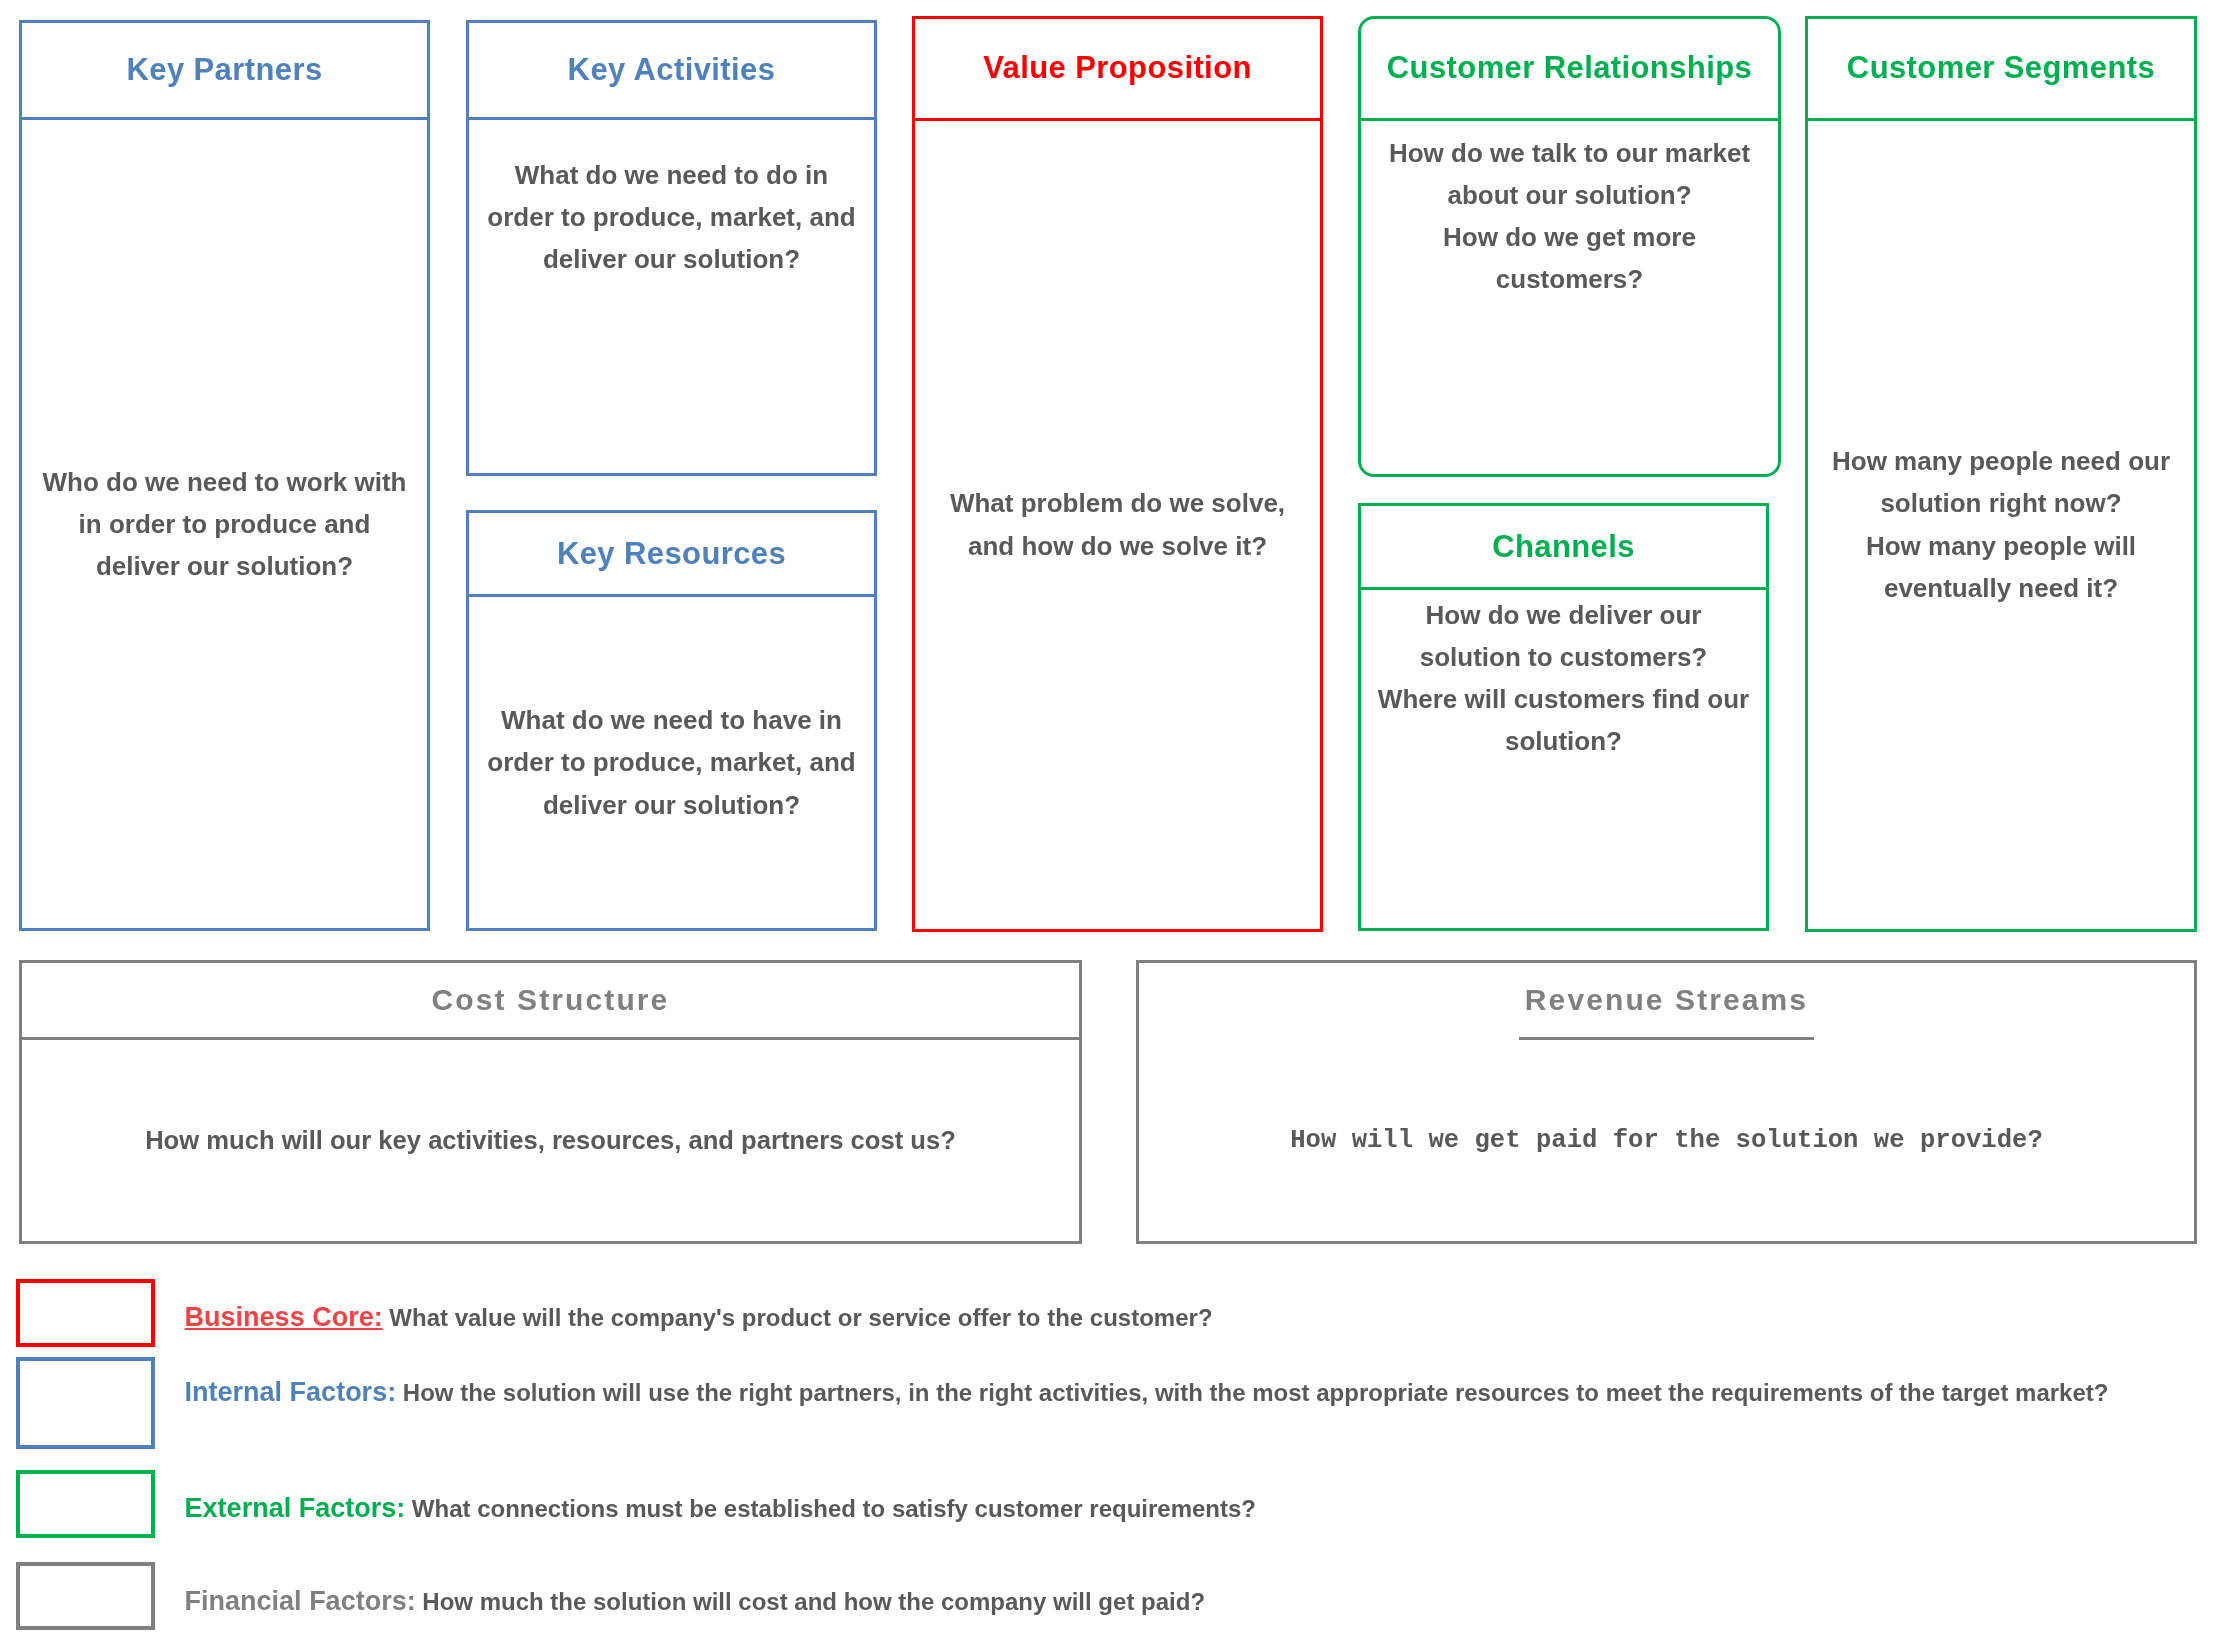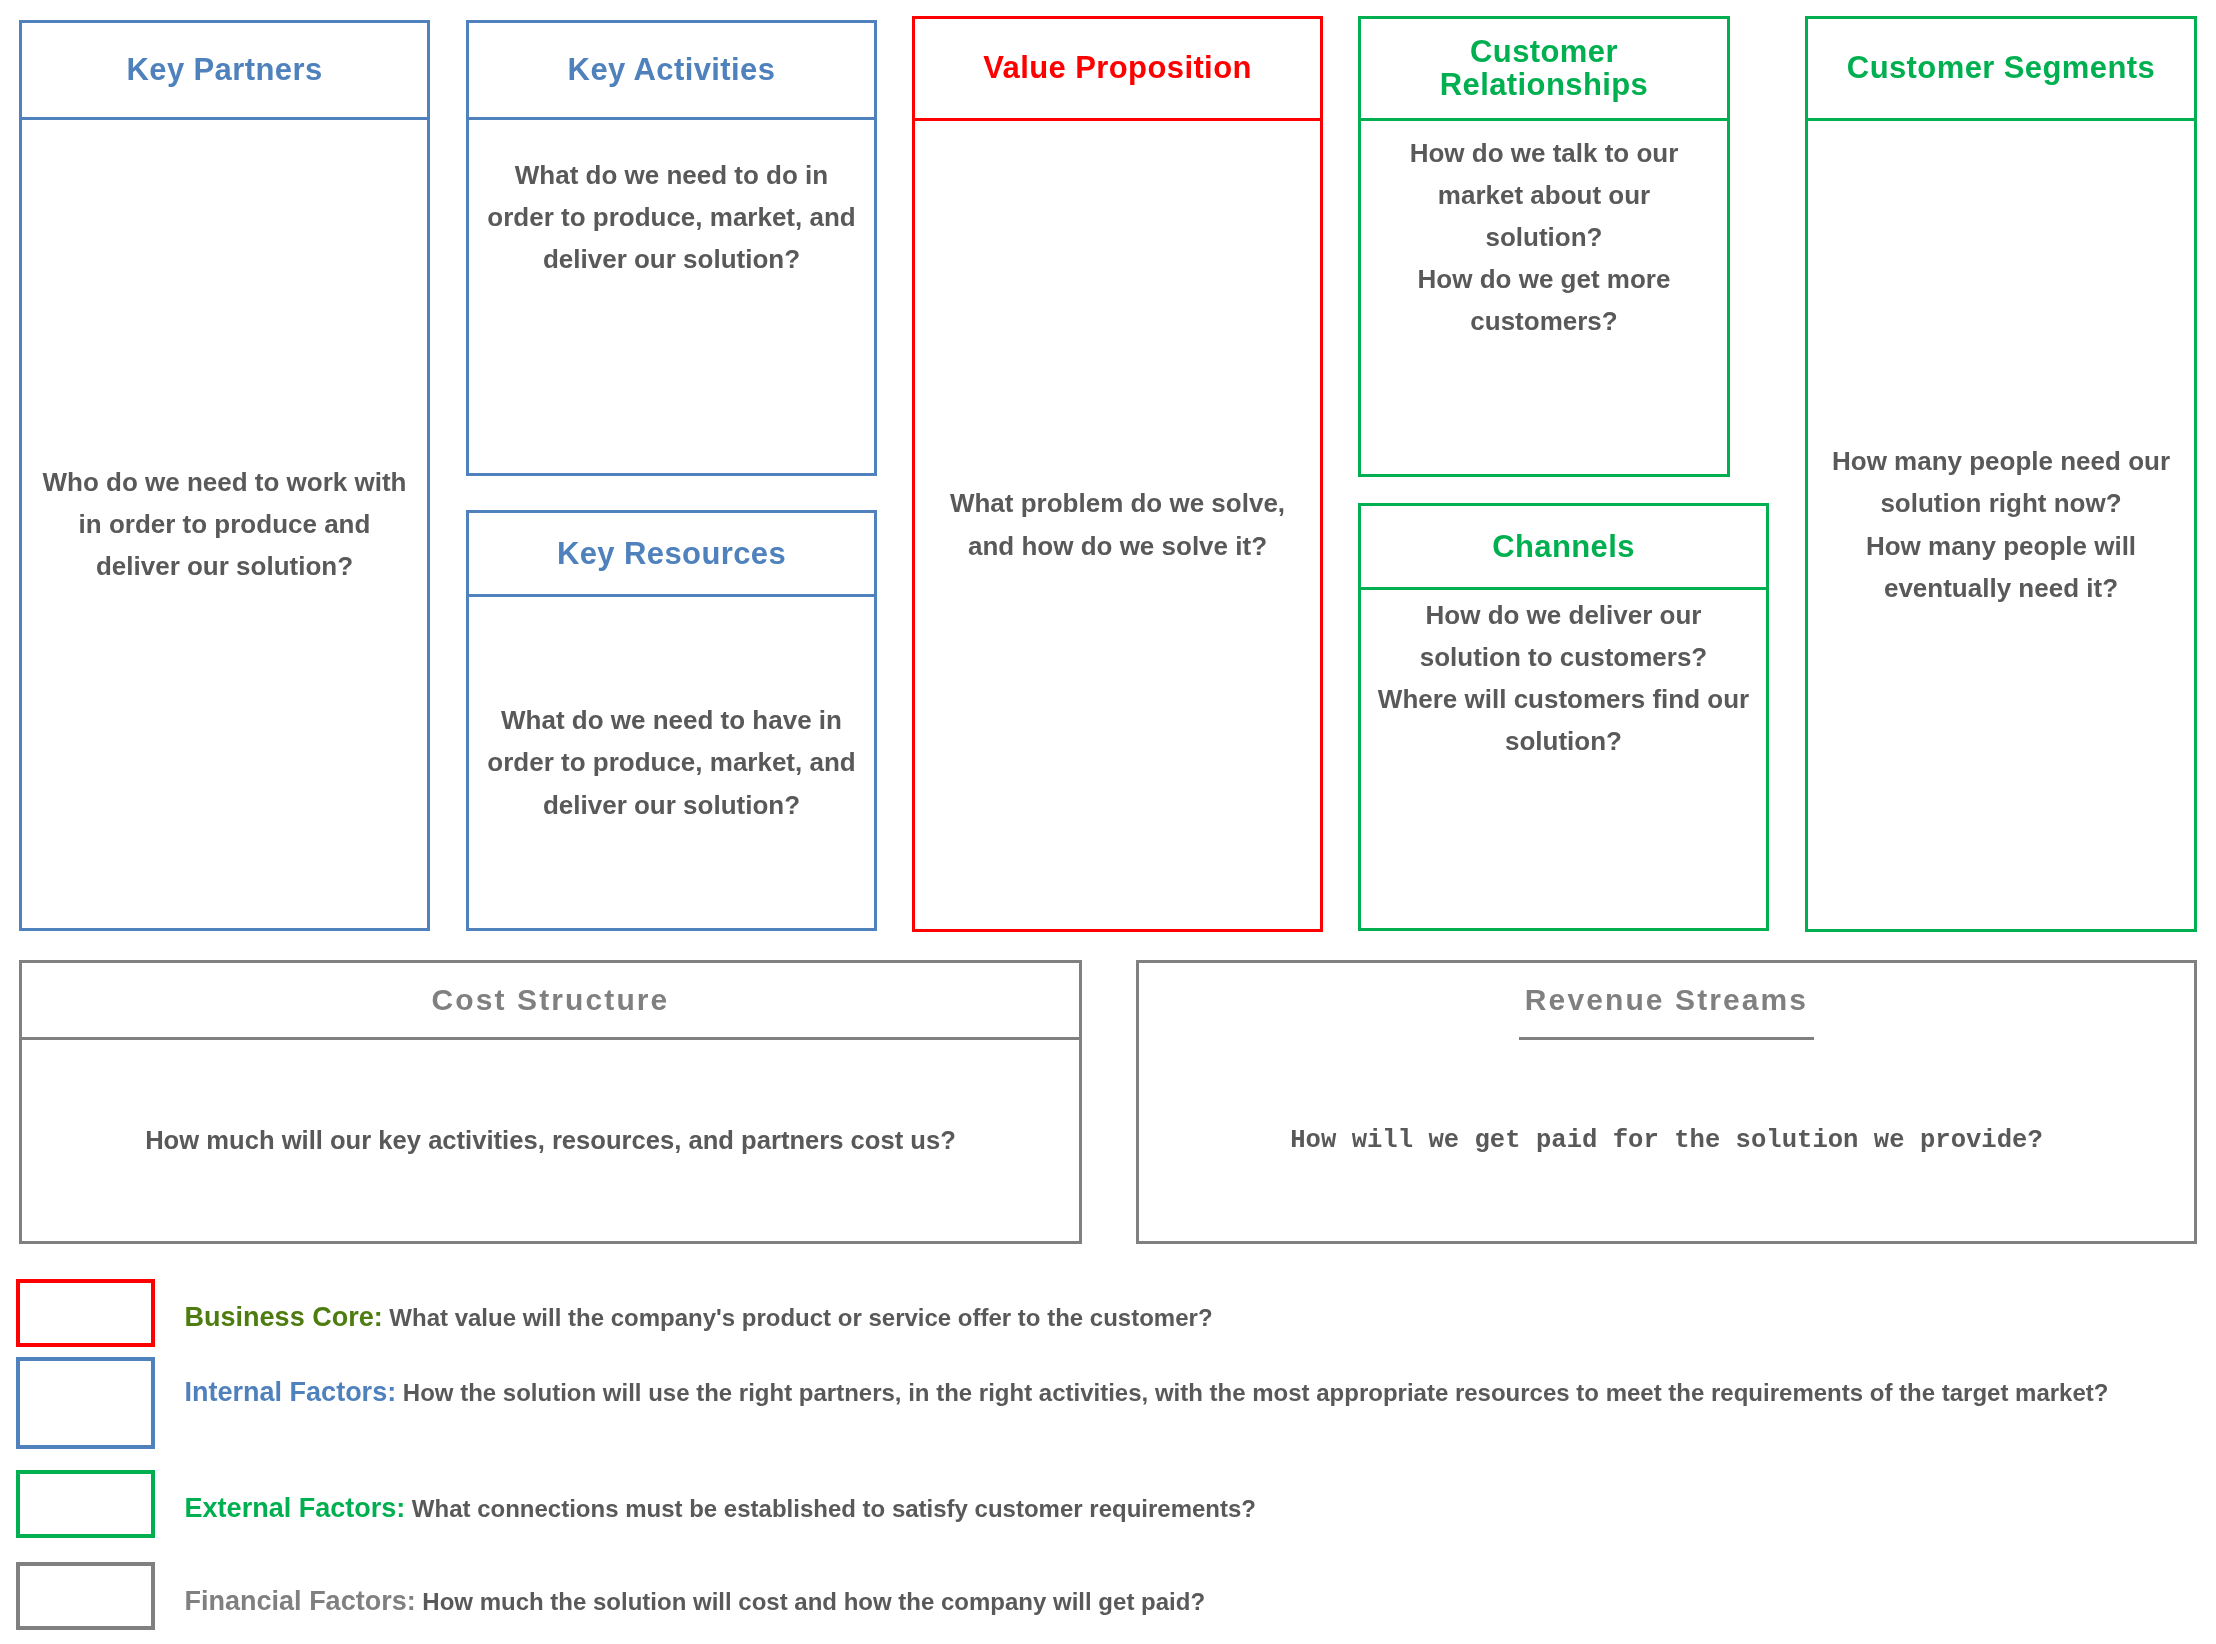--- a/index.html
+++ b/index.html
@@ -71,21 +71,21 @@
   #key-activities        { left:466px;  top:20px;   width:411px;  height:456px; }
   #key-activities .hdr   { height:97px; }
   #key-activities .body  { align-items:flex-start; padding-top:34px; }
 
   #key-resources         { left:466px;  top:510px;  width:411px;  height:421px; }
   #key-resources .hdr    { height:84px; }
 
   #value-proposition     { left:912px; top:15.6px;   width:411px;  height:916px; }
   #value-proposition .hdr{ height:102px; }
 
-  #customer-relationships      { left:1358px; top:15.6px;  width:372px; height:461px; }
+  #customer-relationships      { left:1358px; top:15.6px;  width:423px; height:461px;border-radius:16px; }
   #customer-relationships .hdr { height:102px; }
   #customer-relationships .body{ align-items:flex-start; padding-top:11.4px; }
 
   #channels              { left:1358px; top:503px;  width:411px;  height:428px; }
   #channels .hdr         { height:84px; }
   #channels .body        { align-items:flex-start; padding-top:4px; }
 
   #customer-segments     { left:1805px; top:15.6px;   width:392px;  height:916px; }
   #customer-segments .hdr{ height:102px; }
 
@@ -122,21 +122,21 @@
     flex: 0 0 auto;
   }
   .leg-text {
     font-size: 24px;
     color: #595959;
     font-weight: bold;
     line-height: 1.45;
     font-stretch: condensed;
   }
   .leg-title { font-weight: bold; }
-  .leg-title.red   { color: #4d7c0f; }
+  .leg-title.red   { color: #ef4444; text-decoration: underline; }
   .leg-title.blue  { color: #4f81bd; }
   .leg-title.green { color: #00b050; }
   .leg-title.gray  { color: #808080; }
 
   #leg-business-core  { top: 0px; }
   #leg-internal       { top: 78px; }
   #leg-external       { top: 191px; }
   #leg-financial      { top: 283px; }
 
   #leg-business-core .leg-swatch { width:139px; height:68px; border:4.3px solid #ff0000;  margin-left:15.6px; }

